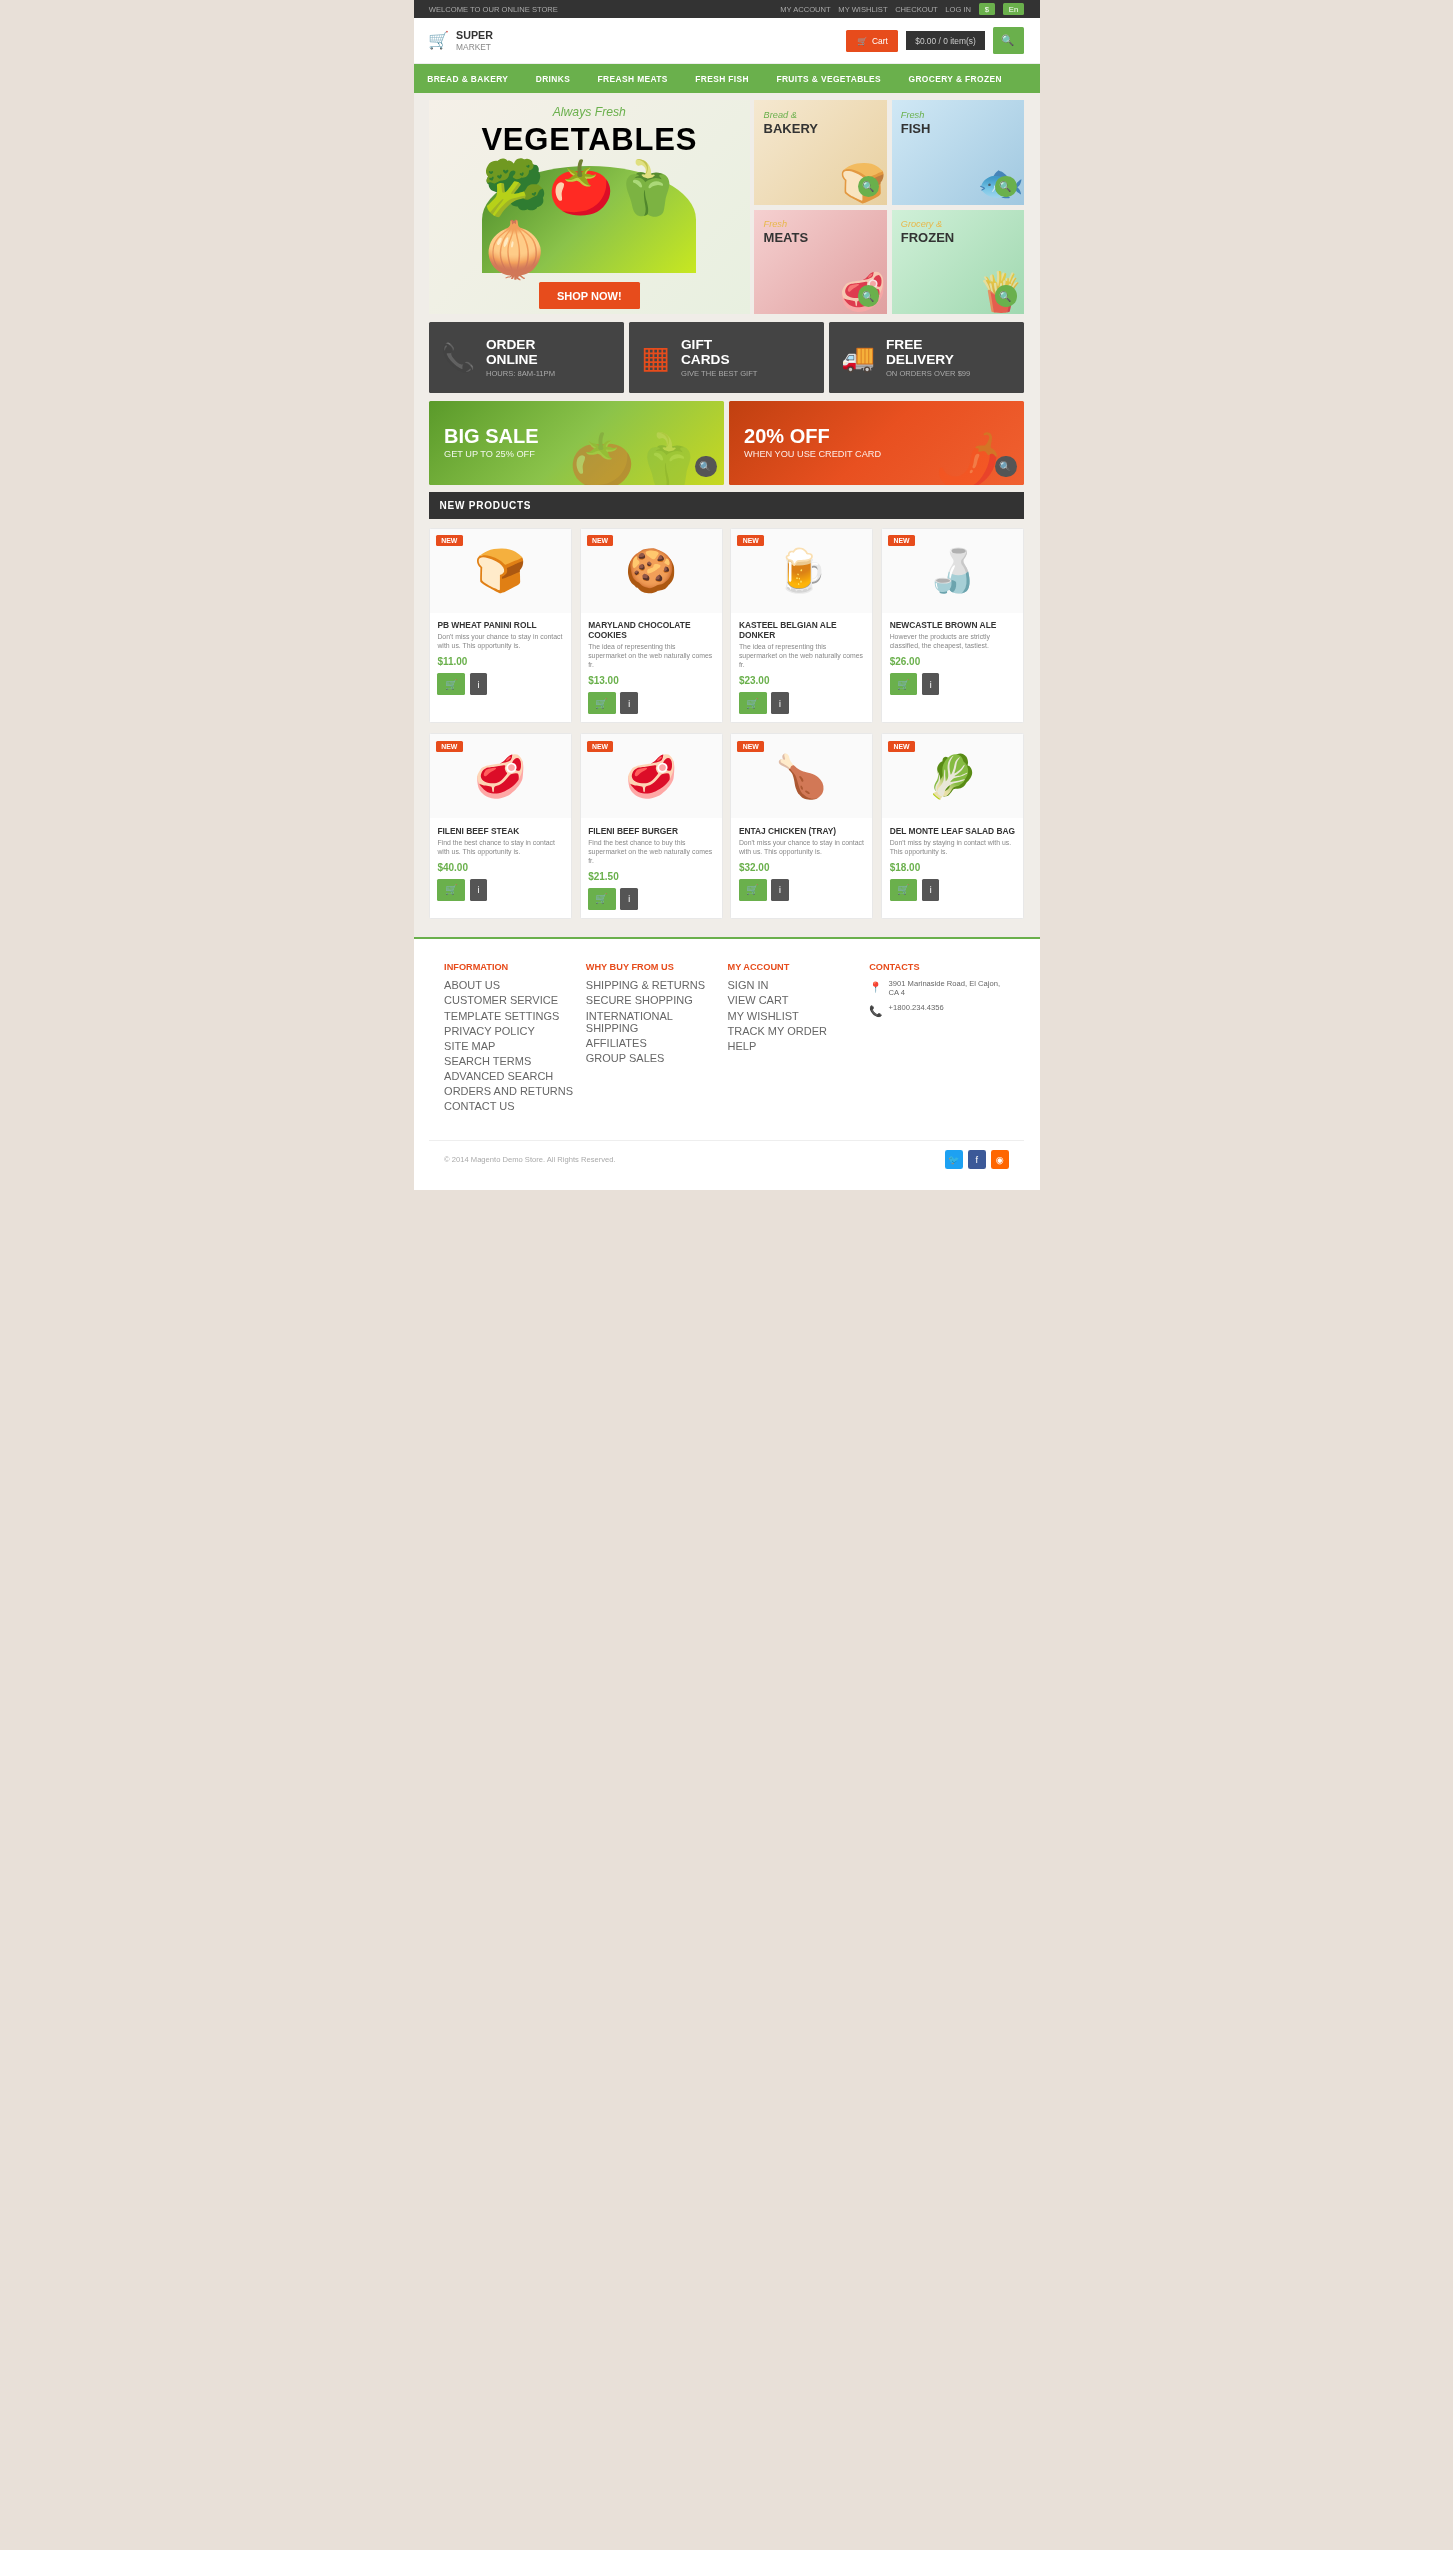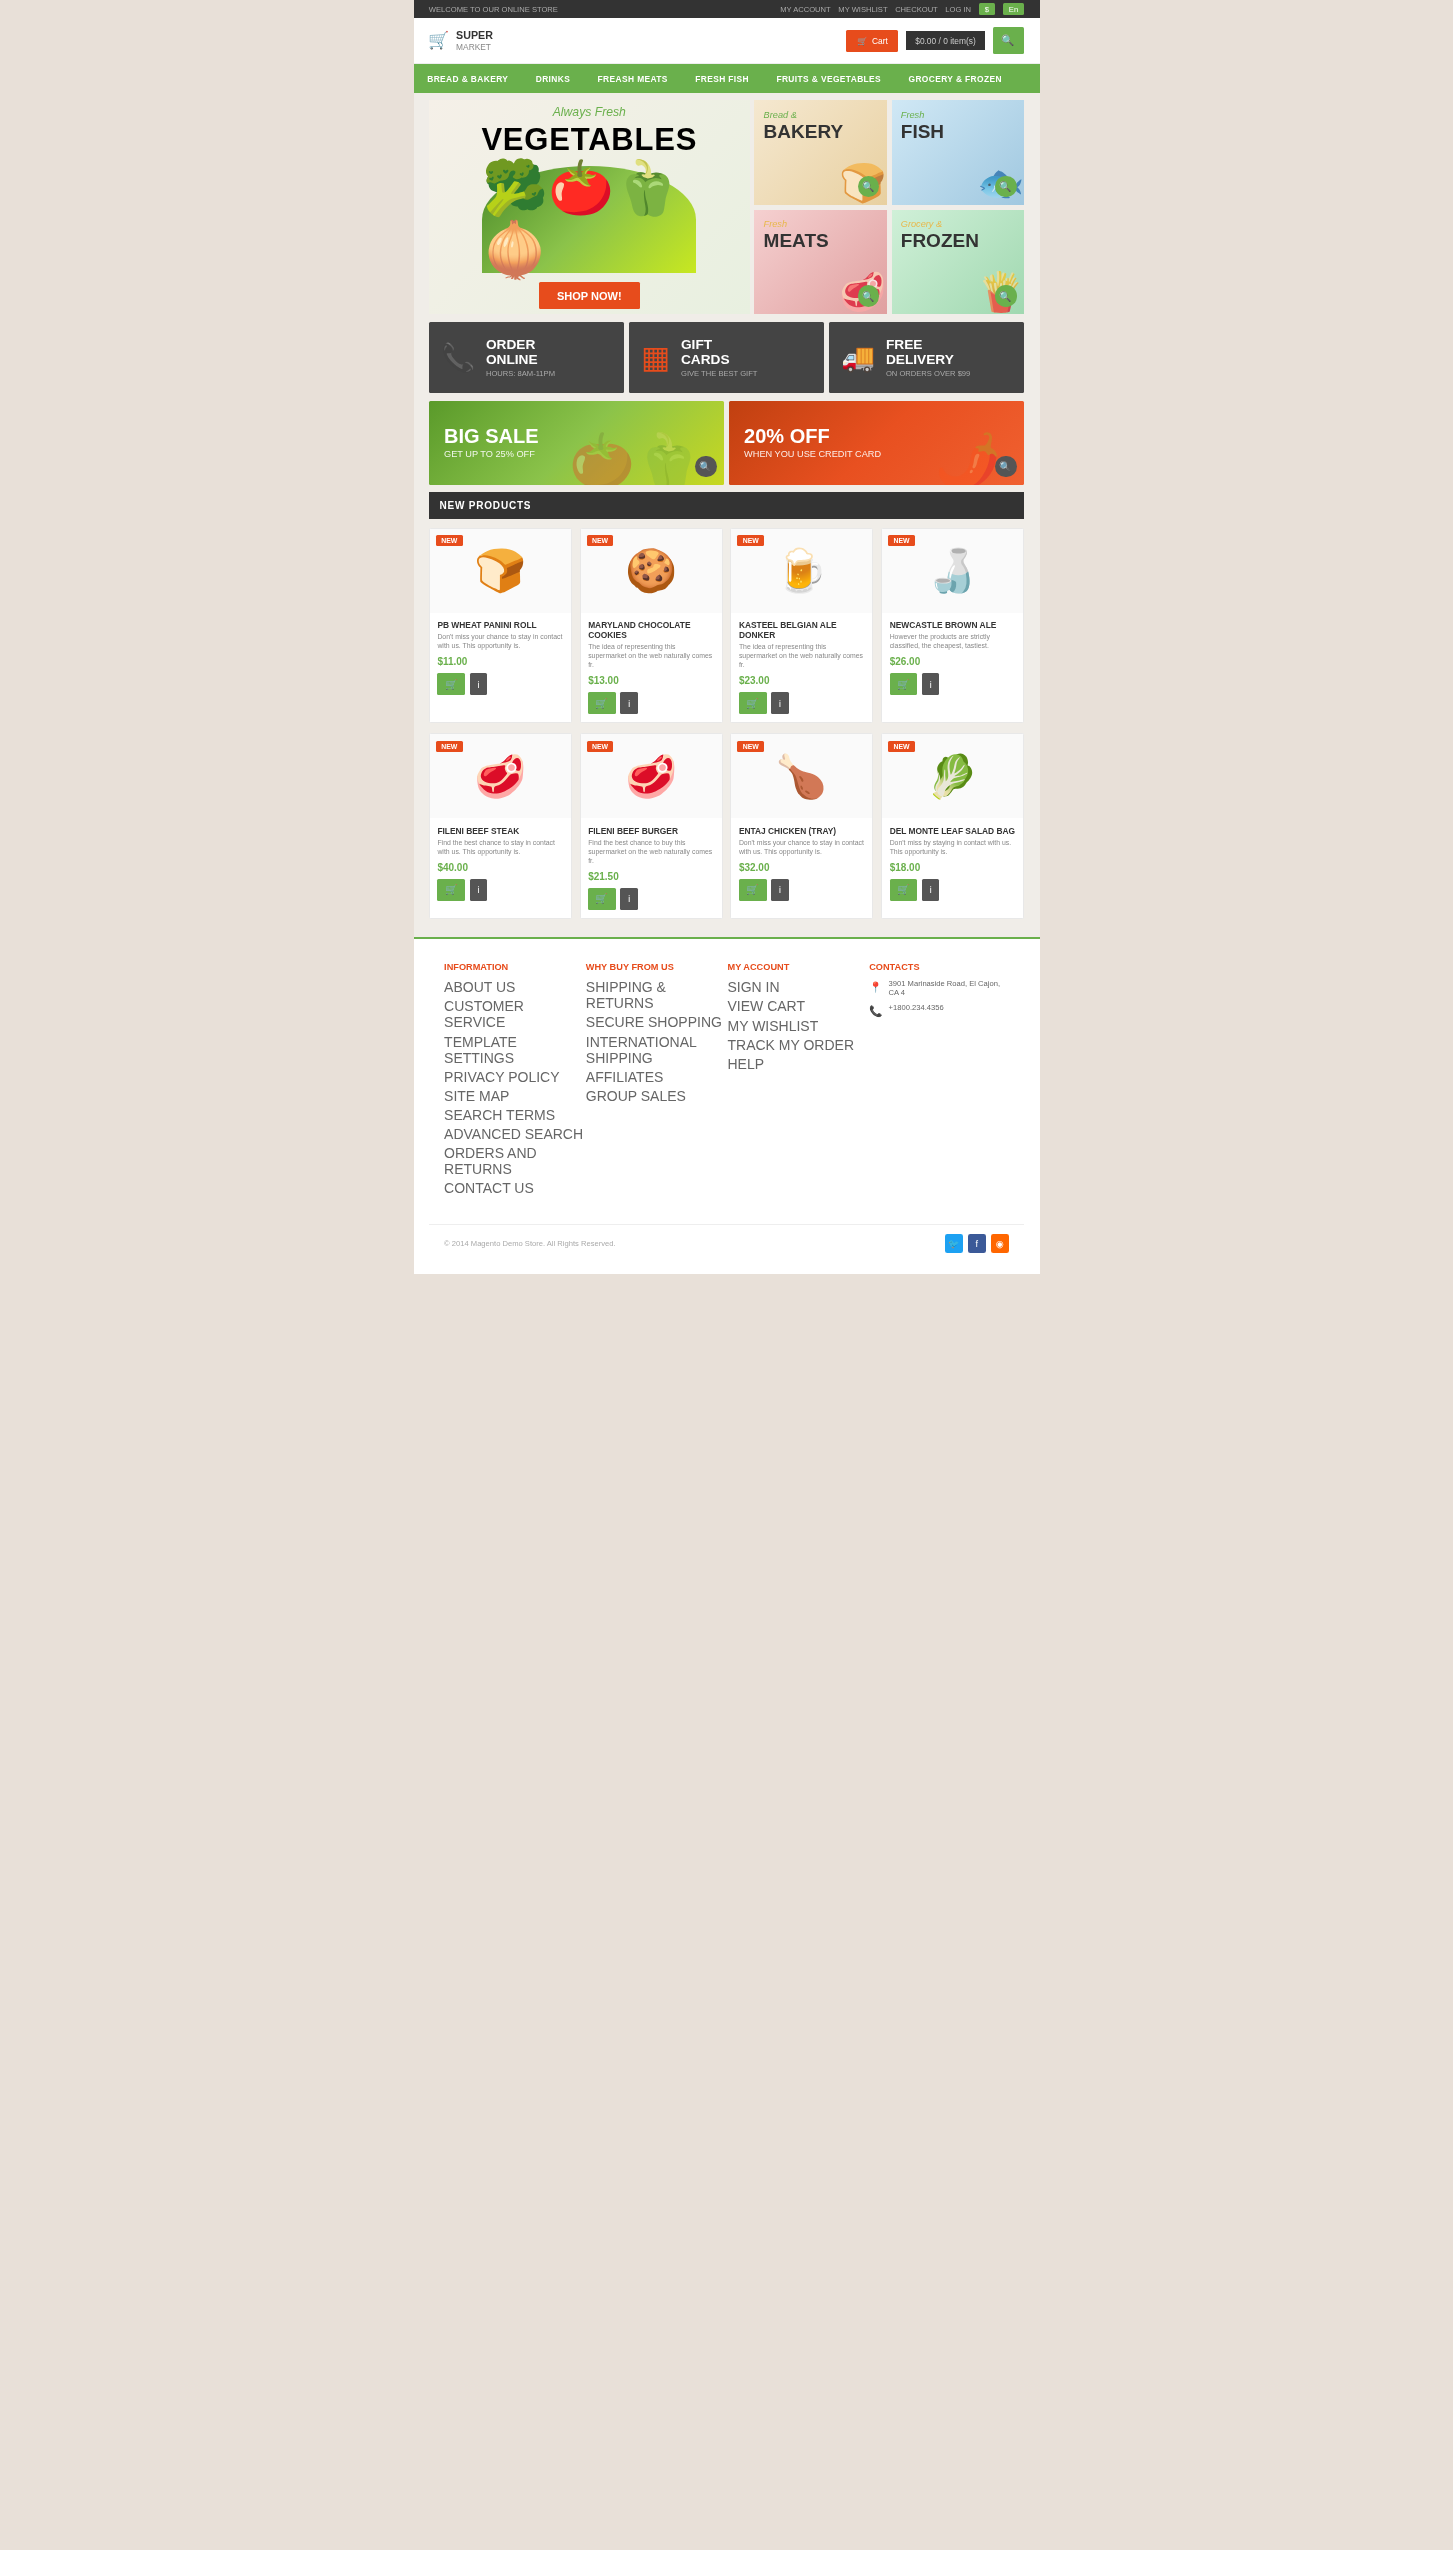--- a/index.html
+++ b/index.html
@@ -168,21 +168,21 @@
       padding: 9.2px;
     }
     .hero-card-title-small {
       font-size: 9.2px;
       font-style: italic;
       margin-bottom: 1.5px;
       position: relative;
       z-index: 2;
     }
     .hero-card-title-big {
-      font-size: 19px;
+      font-size: 13px;
       font-weight: bold;
       text-transform: uppercase;
       position: relative;
       z-index: 2;
     }
     .card-green .hero-card-title-small { color: #6ab04c; }
     .card-green .hero-card-title-big { color: #333; }
     .card-orange .hero-card-title-small { color: #e8b84b; }
     .card-orange .hero-card-title-big { color: #333; }
     .hero-card-img {
@@ -404,21 +404,21 @@
       font-size: 9.2px;
       font-weight: bold;
       color: #e74c1c;
       text-transform: uppercase;
       margin-bottom: 7.6px;
     }
     .footer-col a {
       display: block;
       color: #666;
       text-decoration: none;
-      font-size: 14px;
+      font-size: 11px;
       margin-bottom: 3.1px;
     }
     .contact-item {
       display: flex;
       align-items: flex-start;
       gap: 6.1px;
       margin-bottom: 6.1px;
     }
     .contact-icon { color: #e74c1c; font-size: 10.7px; flex-shrink: 0; margin-top: 1.5px; }
     .contact-text { font-size: 7.6px; color: #666; }

